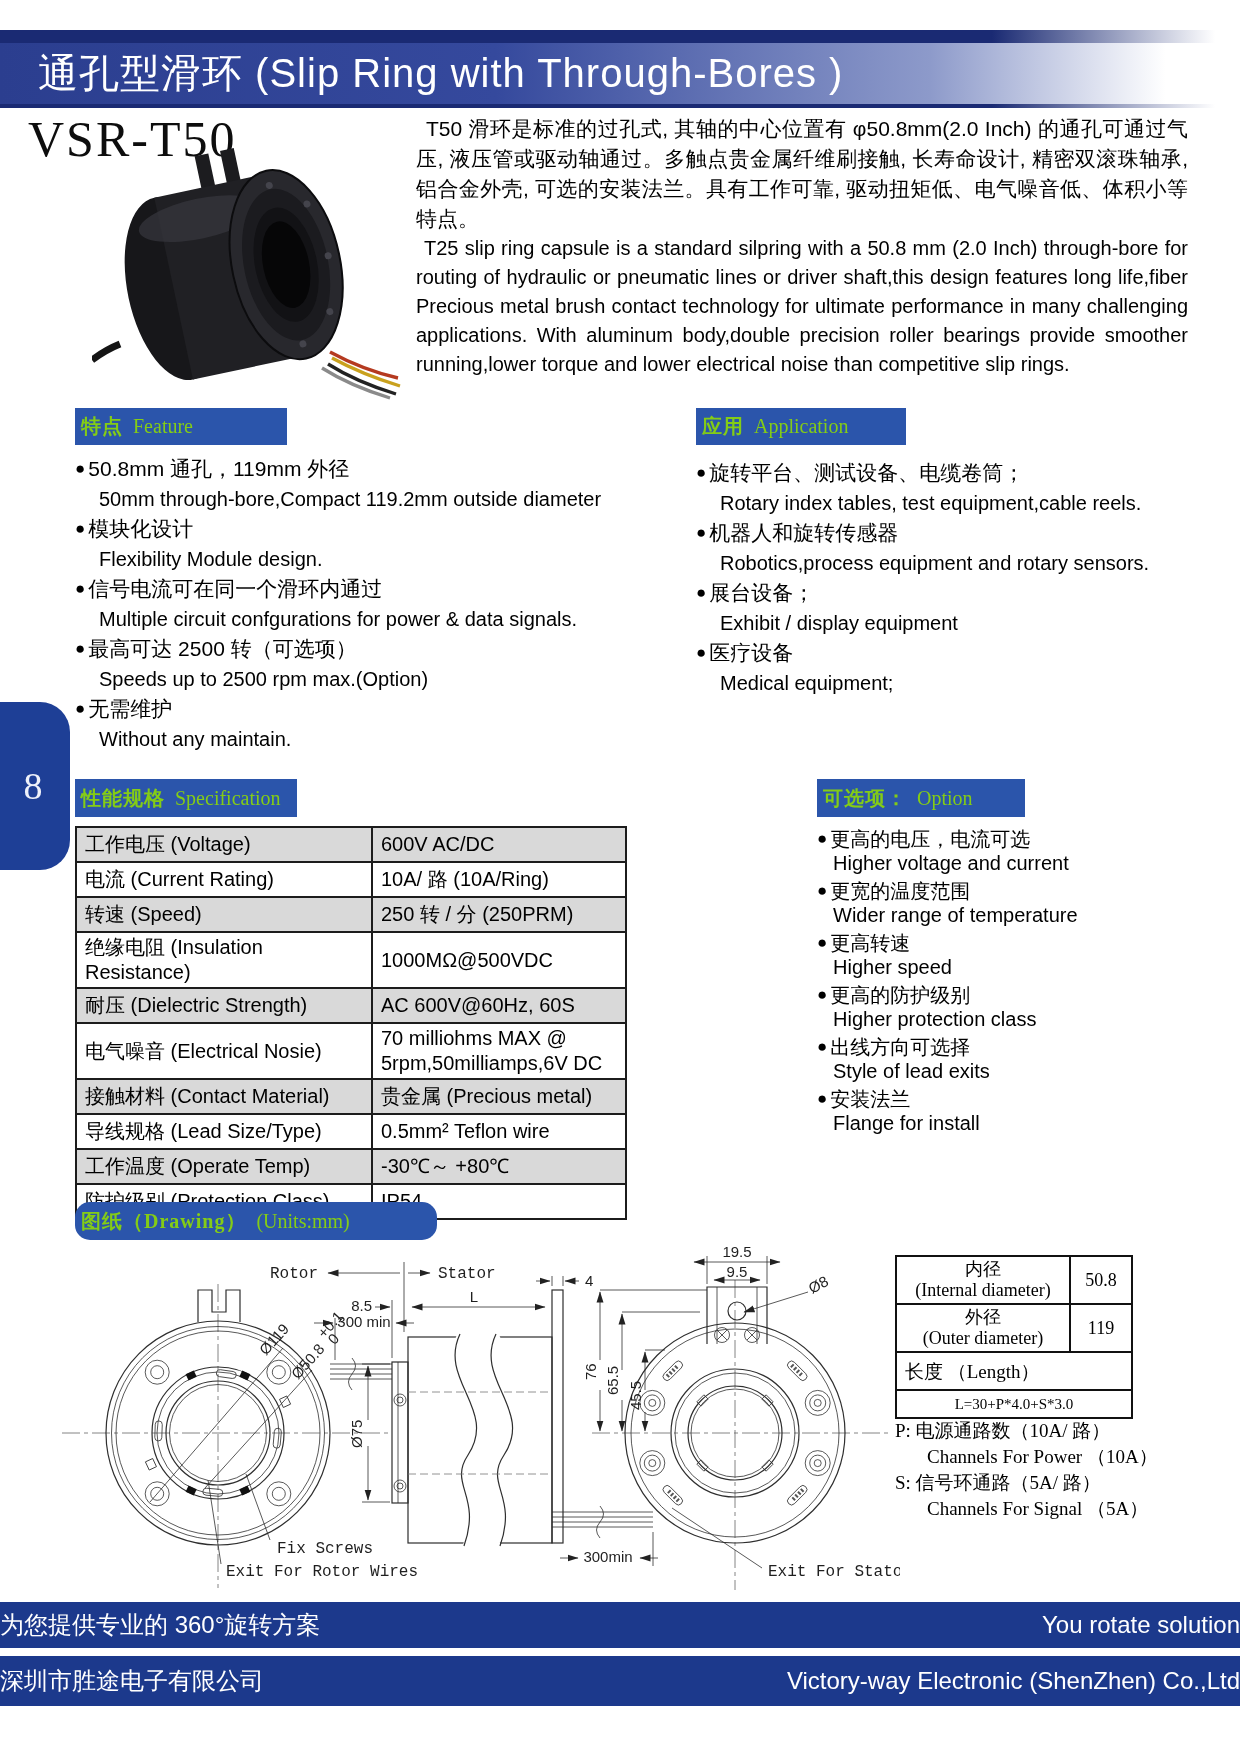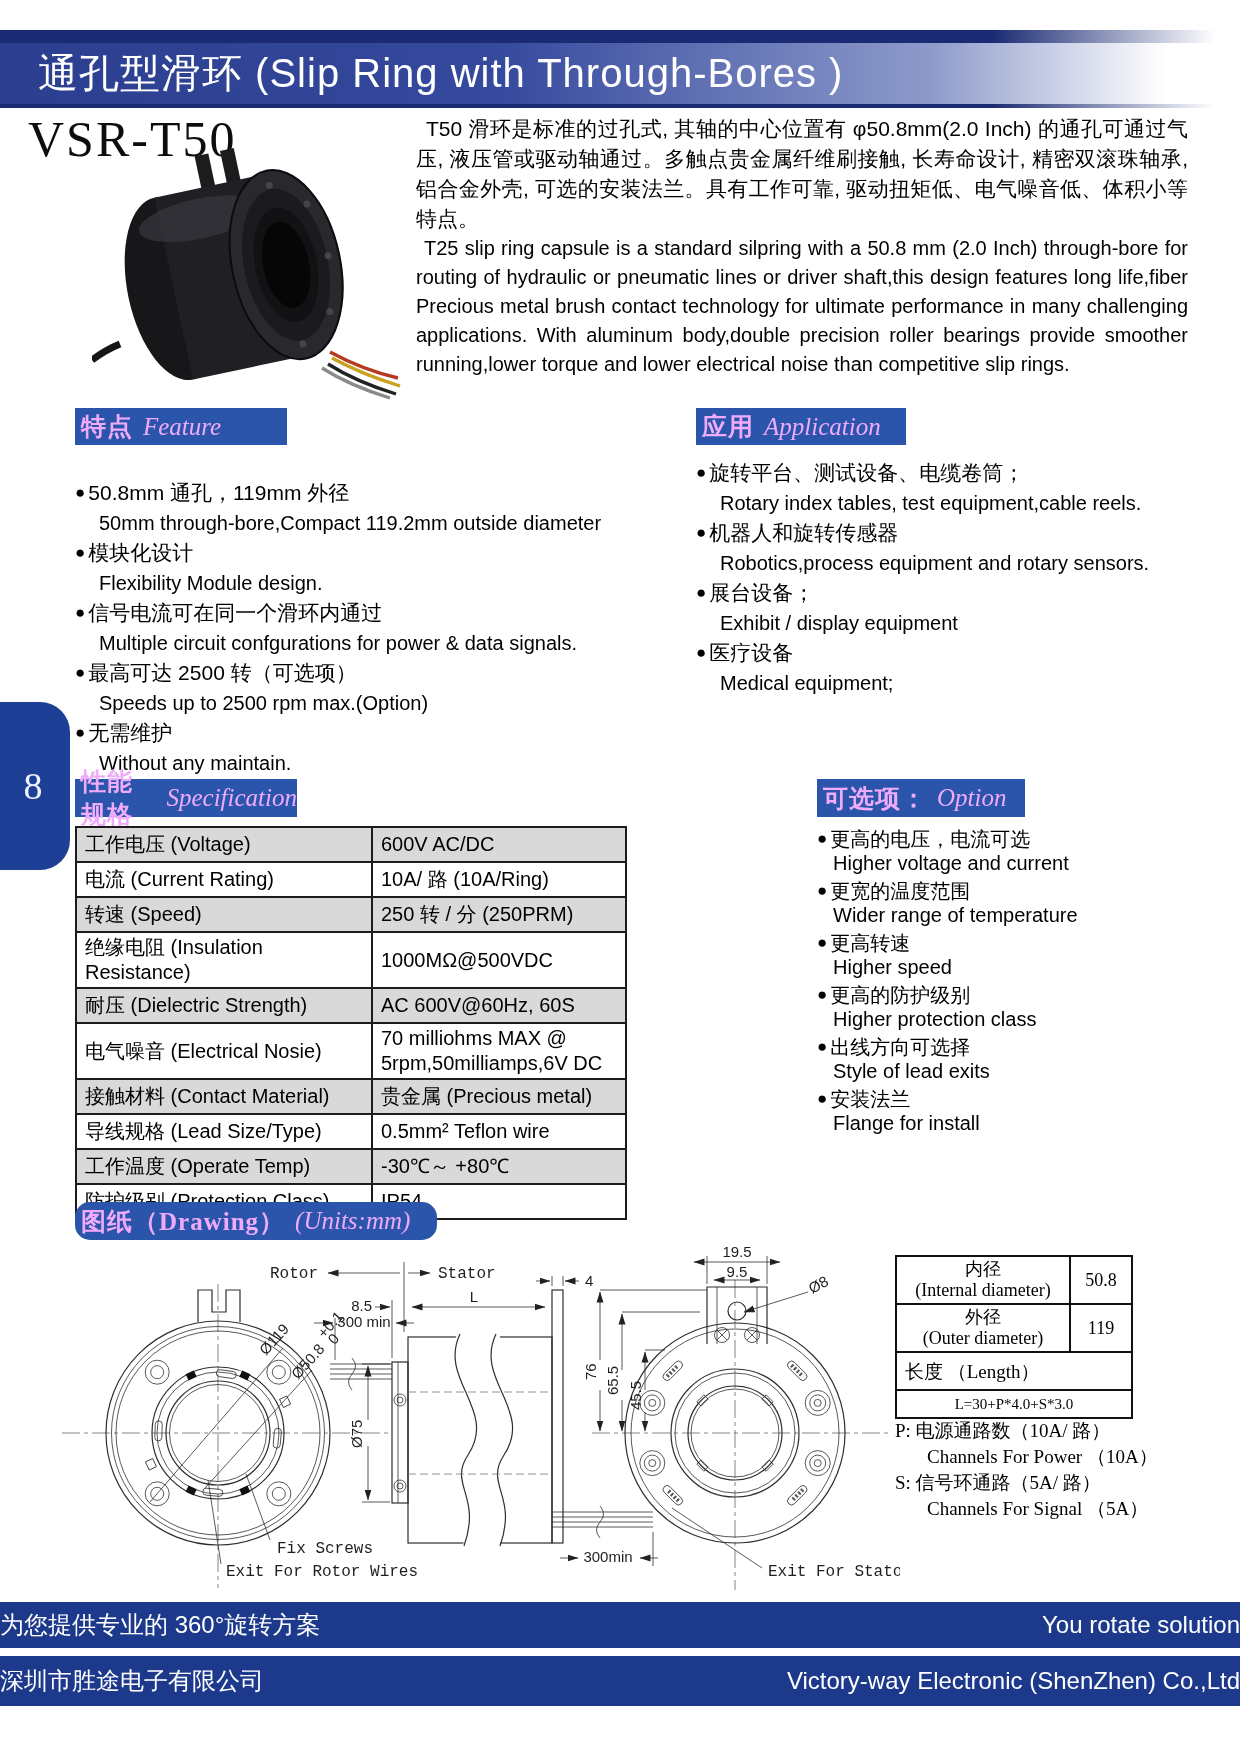--- a/index.html
+++ b/index.html
@@ -21,24 +21,24 @@
   .model-title{left:28px;top:110px;font-family:"Liberation Serif",serif;font-size:50px;
     letter-spacing:2px;color:#0d0d0d;}
   .photo{left:92px;top:148px;}
 
   .desc{left:416px;top:114px;width:772px;text-align:justify;}
   .desc p{margin:0;}
   .desc .zh{font-size:21px;line-height:30px;text-indent:10px;}
   .desc .en{font-size:20px;line-height:29px;text-indent:8px;}
 
   
-  .sec-bar{background:#2b55ab;color:#f0abfc;display:flex;align-items:center;
-    font-family:"Liberation Serif",serif;font-size:25px;padding-left:6px;box-sizing:border-box;}
+  .sec-bar{background:#2b55ab;color:#84cc16;display:flex;align-items:center;
+    font-family:"Liberation Serif",serif;font-size:20px;padding-left:6px;box-sizing:border-box;}
   .sec-bar .zh{font-weight:bold;letter-spacing:1px;}
-  .sec-bar .en{margin-left:10px;font-style:italic;}
+  .sec-bar .en{margin-left:10px;}
 
   
   .blist{}
   .bitem{margin-bottom:1px;}
   .zh-line{font-size:21px;line-height:29px;}
   .bullet::before{content:"●";font-size:17px;margin-right:3px;position:relative;top:-2px;}
   .en-line{font-size:20px;line-height:28px;padding-left:24px;}
   .tight .zh-line{font-size:20px;line-height:23px;padding-top:4px;}
   .tight .en-line{font-size:20px;line-height:23px;padding-left:16px;}
 
@@ -119,21 +119,21 @@
 
   <div class="abs desc">
     <p class="zh">T50 滑环是标准的过孔式, 其轴的中心位置有 φ50.8mm(2.0 Inch) 的通孔可通过气压, 液压管或驱动轴通过。多触点贵金属纤维刷接触, 长寿命设计, 精密双滚珠轴承, 铝合金外壳, 可选的安装法兰。具有工作可靠, 驱动扭矩低、电气噪音低、体积小等特点。</p>
     <p class="en">T25 slip ring capsule is a standard silpring with a 50.8 mm (2.0 Inch) through-bore for routing of hydraulic or pneumatic lines or driver shaft,this design features long life,fiber Precious metal brush contact technology for ultimate performance in many challenging applications. With aluminum body,double precision roller bearings provide smoother running,lower torque and lower electrical noise than competitive slip rings.</p>
   </div>
 
   <div class="abs sec-bar" style="left:75px;top:408px;width:212px;height:37px;">
     <span class="zh">特点</span>
     <span class="en">Feature</span>
   </div>
-  <div class="abs blist" style="left:75px;top:478px;width:580px;">
+  <div class="abs blist" style="left:75px;top:454px;width:580px;">
     <div class="bitem">
       <div class="zh-line"><span class="bullet"></span><span>50.8mm 通孔，119mm 外径</span></div>
       <div class="en-line">50mm through-bore,Compact 119.2mm outside diameter</div>
     </div>
     <div class="bitem">
       <div class="zh-line"><span class="bullet"></span><span>模块化设计</span></div>
       <div class="en-line">Flexibility Module design.</div>
     </div>
     <div class="bitem">
       <div class="zh-line"><span class="bullet"></span><span>信号电流可在同一个滑环内通过</span></div>

